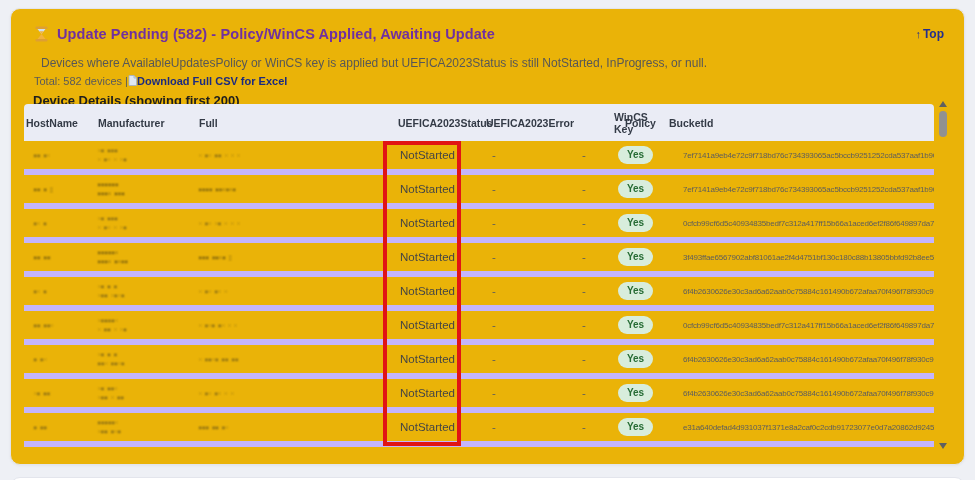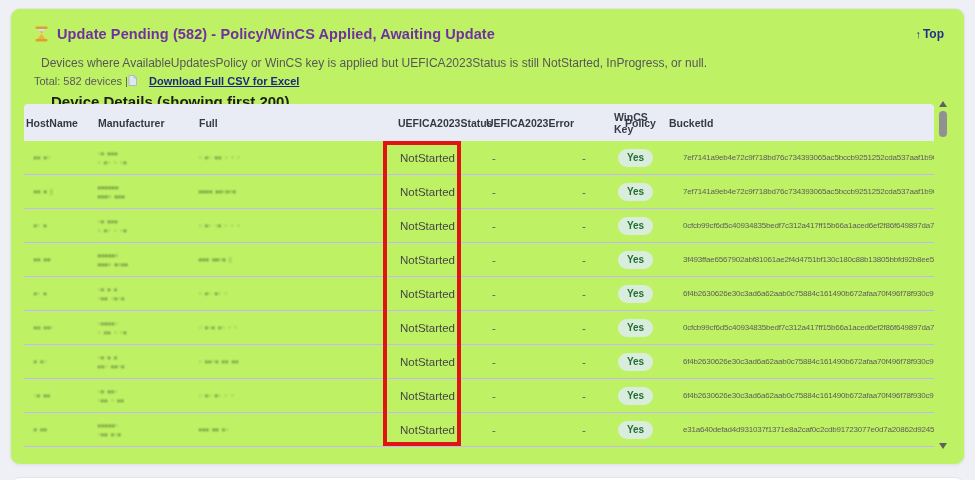--- a/index.html
+++ b/index.html
@@ -5,53 +5,53 @@
   * { box-sizing: border-box; margin: 0; padding: 0; }
   html,body { width: 975px; height: 480px; }
   body {
     background: #eef0f5;
     font-family: "Liberation Sans", sans-serif;
     position: relative;
     overflow: hidden;
   }
   .card {
     position: absolute; left: 10px; top: 8px; width: 955px; height: 457px;
-    background: #bef264; border: 1px solid #e3e5ec; border-radius: 10px;
+    background: #eab308; border: 1px solid #e3e5ec; border-radius: 10px;
     box-shadow: 0 1px 3px rgba(25,35,65,.05);
   }
   .card2 {
     position: absolute; left: 10px; top: 477px; width: 955px; height: 14px;
     background: #ffffff; border: 1px solid #e3e5ec; border-radius: 10px 10px 0 0;
   }
   .header-row {
     position: absolute; left: 23px; right: 20px; top: 15px; height: 20px;
     display: flex; justify-content: space-between; align-items: center;
   }
   .title-wrap { display: flex; align-items: center; gap: 8px; }
   .title { color: #7030a0; font-weight: bold; font-size: 14.5px; letter-spacing: .1px; }
   .top-link { color: #232e8d; font-weight: bold; font-size: 12px; text-decoration: none; cursor: pointer; }
   .top-link .arr { font-weight: normal; font-size: 11px; margin-right: 2px; }
   .desc { position: absolute; left: 30px; top: 47px; font-size: 12px; color: #575757; }
   .total-line { position: absolute; left: 23px; top: 66px; font-size: 11px; color: #5a5a5a; display: flex; align-items: flex-start; }
-  .dl-link { color: #1b2a80; font-weight: bold; text-decoration: underline; font-size: 11px; cursor: pointer; margin-left: 12px; }
-  .section-heading { position: absolute; left: 40px; top: 84px; font-size: 15px; font-weight: bold; color: #1e1e1e; }
+  .dl-link { color: #1b2a80; font-weight: bold; font-size: 11px; cursor: pointer; }
+  .section-heading { position: absolute; left: 22px; top: 84px; font-size: 13px; font-weight: bold; color: #1e1e1e; }
 
   .tbl { position: absolute; left: 13px; top: 95px; width: 910px; }
   .grid-cols { display: grid; grid-template-columns: 72px 101px 197px 90px 85px 39px 55px 1fr; }
   .thead {
     background: #eaecf5; border-radius: 4px 4px 0 0; height: 37px;
     align-items: center; font-size: 10.5px; font-weight: bold; color: #333a46; line-height: 12px;
   }
   .th { padding-left: 2px; }
   .th.c1 { }
   .th.c4 { padding-left: 4px; }
   .th.c6 { padding-left: 8px; margin-left: 48px; }
   .th.c7 { padding-left: 6px; width: 46px; }
   .th.c8 { padding-left: 6px; }
-  .tr { height: 34px; align-items: center; border-bottom: 1px solid #c4b5fd; font-size: 11.5px; color: #454545; }
+  .tr { height: 34px; align-items: center; border-bottom: 6px solid #c4b5fd; font-size: 11.5px; color: #454545; }
   .td { padding-left: 2px; }
   .td.c1 { padding-left: 10px; }
   .td.c4 { padding-left: 6px; }
   .td.c5 { padding-left: 8px; color: #5c5c5c; }
   .td.c6 { padding-left: 13px; color: #5c5c5c; }
   .td.c7 { display: flex; justify-content: center; padding-left: 0; }
   .td.c8 { padding-left: 20px; font-size: 8px; letter-spacing: -0.2px; color: #5d5d5d; white-space: nowrap; overflow: hidden; }
 
   .mask {
     display: block; font-size: 7px; line-height: 9px; letter-spacing: 1px;

